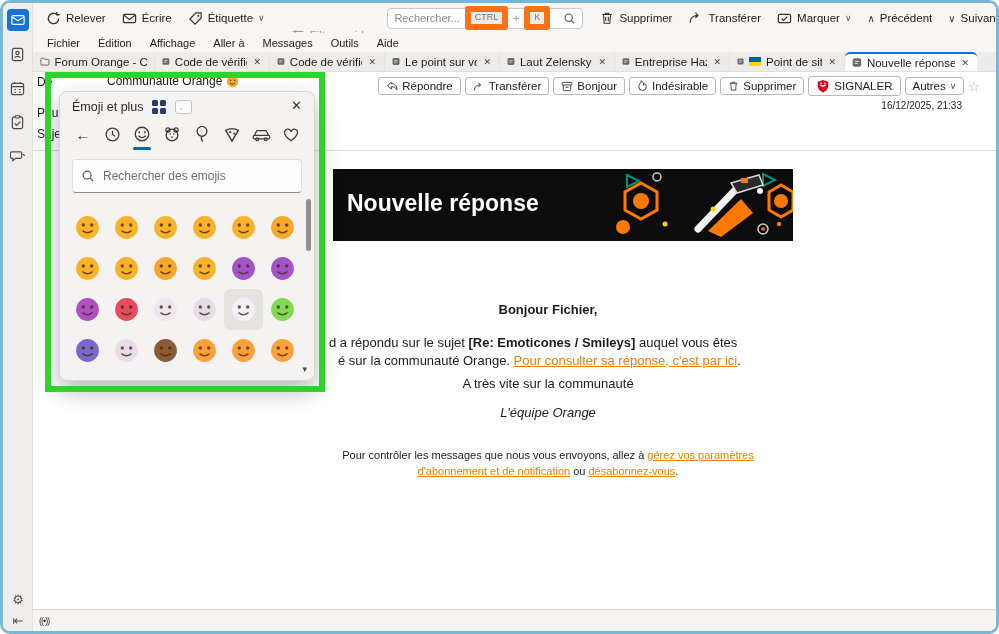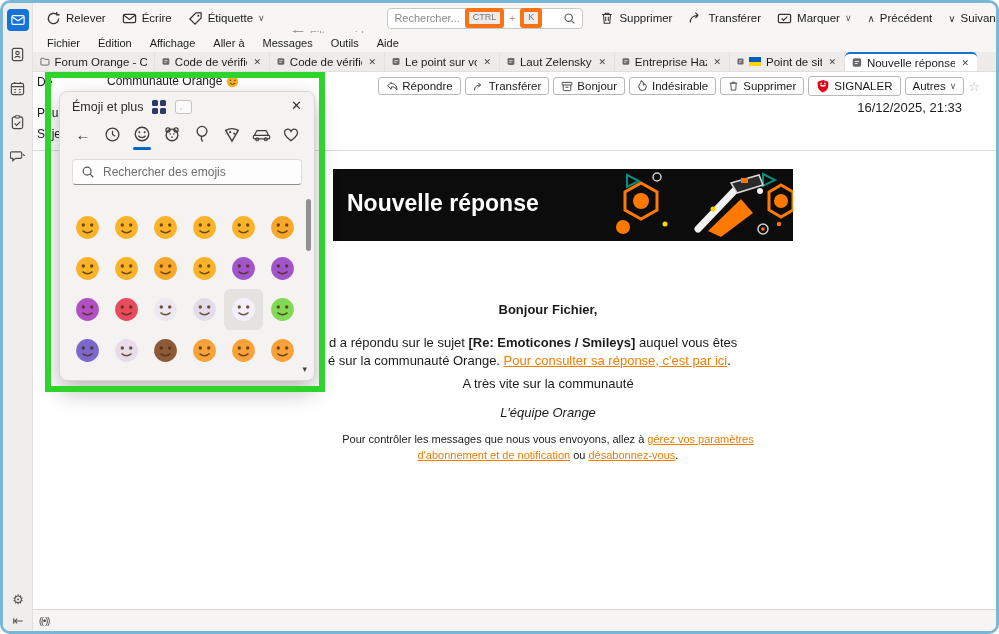--- a/index.html
+++ b/index.html
@@ -15,21 +15,21 @@
   .space-btn.active{background:#1373d9;}
   .spaces-bottom{position:absolute;left:0;bottom:4px;width:30px;display:flex;flex-direction:column;align-items:center;gap:8px;}
   .glyph{font-size:13px;color:#555;line-height:1;}
   
   .toolbar{position:absolute;left:30px;top:0;right:0;height:30px;background:#f7f6f5;display:flex;align-items:center;gap:2px;padding:0 6px;font-size:11.5px;}
   .tbtn{display:flex;align-items:center;gap:5px;padding:4px 7px;border-radius:4px;color:#1b1b1b;white-space:nowrap;}
   .tbtn.disabled{color:#9d9d9d;margin-top:34px;}
   .sep{width:1px;height:16px;background:#d9d8d7;margin:0 4px;}
   .searchbox{flex:0 0 196px;height:21px;background:#fff;border:1px solid #c9c8c7;border-radius:4px;display:flex;align-items:center;padding:0 6px;gap:5px;color:#8a8a8a;margin:0 8px;}
   .searchbox .ph{flex:0 0 auto;font-size:11px;}
-  .keycap{font-size:9px;color:#777;background:#ecebea;border:4px solid #f97316;border-radius:3px;padding:1px 4px;line-height:1.1;}
+  .keycap{font-size:9px;color:#777;background:#ecebea;border:6px solid #f97316;border-radius:3px;padding:1px 4px;line-height:1.1;}
   .plus{font-size:10px;color:#999;}
   .searchbox .mag{margin-left:auto;}
   
   .menubar{position:absolute;left:30px;top:30px;right:0;height:19px;background:#f7f6f5;display:flex;align-items:center;gap:2px;padding:0 6px;font-size:11px;}
   .menu-item{padding:1px 8px;border-radius:3px;}
   
   .tabbar{position:absolute;left:30px;top:49px;right:0;height:20px;background:#edecer;background:#edecea;border-bottom:1px solid #e0dfde;display:flex;align-items:stretch;font-size:11.5px;}
   .tab{display:flex;align-items:center;gap:5px;padding:0 7px;width:115px;overflow:hidden;white-space:nowrap;border-right:1px solid #e3e2e1;color:#1b1b1b;position:relative;}
   .tab:first-child{width:122px;}
   .tab .lbl{overflow:hidden;flex:1 1 auto;}
@@ -37,42 +37,42 @@
   .tab.active{background:#fff;border-top:2px solid #1a6fd4;border-right:none;border-radius:5px 5px 0 0;width:132px;}
   .flag{width:12px;height:9px;flex:0 0 auto;display:inline-block;}
   .flag i{display:block;height:50%;}
   .flag .b{background:#005bbb;}.flag .y{background:#ffd500;}
   
   .msgheader{position:absolute;left:30px;top:69px;right:0;height:79px;background:#fff;border-bottom:1px solid #dcdcdc;font-size:12px;}
   .hrow-label{position:absolute;color:#1b1b1b;}
   .hval{position:absolute;display:flex;align-items:center;gap:4px;}
   .hbtns{position:absolute;top:4px;right:16px;display:flex;gap:4px;align-items:center;}
   .hbtn{display:flex;align-items:center;gap:4px;background:#fdfdfd;border:1px solid #b9b8b7;border-radius:3px;padding:2px 7px;font-size:11.5px;white-space:nowrap;}
-  .hdate{position:absolute;top:28px;right:34px;font-size:13px;color:#1b1b1b;}
+  .hdate{position:absolute;top:28px;right:34px;font-size:10px;color:#1b1b1b;}
   .star{color:#adadad;font-size:13px;}
   
   .mailbody{position:absolute;left:30px;top:149px;right:0;bottom:22px;background:#fff;font-size:13px;}
   .banner{position:absolute;left:300px;top:17px;width:460px;height:72px;background:#0c0c0c;overflow:hidden;}
   .banner-title{position:absolute;left:14px;top:21px;color:#fff;font-size:23px;font-weight:bold;}
   .centered{position:absolute;left:260px;width:510px;text-align:center;}
   .bold{font-weight:bold;}
   .frag{position:absolute;white-space:nowrap;}
   a.olink{color:#ef7d00;text-decoration:underline;}
   .small{font-size:11px;}
   
   .picker{position:absolute;left:56px;top:88px;width:256px;height:290px;background:#f5f3f1;border:1px solid #d8d5d3;border-radius:8px;box-shadow:0 10px 24px rgba(0,0,0,.28);z-index:40;font-size:12px;}
   .ptitle{position:absolute;left:12px;top:8px;display:flex;align-items:flex-start;gap:8px;color:#2b2b2b;font-size:12.5px;}
   .pgrid-ico{width:15px;height:15px;display:grid;grid-template-columns:6px 6px;grid-template-rows:6px 6px;gap:2px;}
   .pgrid-ico i{background:#2b3a67;border-radius:1.5px;}
   .pmini{width:17px;height:14px;border:1px solid #c6c4c2;border-radius:3px;background:#fbfafa;font-size:7px;color:#777;display:flex;align-items:center;justify-content:center;}
   .pclose{position:absolute;right:12px;top:6px;font-size:13px;color:#333;}
   .cats{position:absolute;left:6px;top:30px;right:6px;display:flex;justify-content:space-between;align-items:center;padding:0 5px;}
   .cat{width:24px;height:24px;display:flex;align-items:center;justify-content:center;position:relative;}
   .cat.active:after{content:"";position:absolute;left:3px;right:3px;bottom:-4px;height:3px;border-radius:2px;background:#0067c0;}
-  .psearch{position:absolute;left:12px;top:67px;right:12px;height:26px;background:#fdfdfd;border:1px solid #e0dedc;border-bottom:1px solid #8f8d8b;border-radius:4px;display:flex;align-items:center;gap:8px;padding:8px 8px;color:#6e6e6e;}
+  .psearch{position:absolute;left:12px;top:67px;right:12px;height:26px;background:#fdfdfd;border:1px solid #e0dedc;border-bottom:1px solid #8f8d8b;border-radius:4px;display:flex;align-items:center;gap:8px;padding:16px 8px;color:#6e6e6e;}
   .egrid{position:absolute;left:8px;top:115px;display:grid;grid-template-columns:repeat(6,39px);grid-auto-rows:41px;}
   .ecell{display:flex;align-items:center;justify-content:center;}
   .ecell.selected{background:#e5e2df;border-radius:6px;}
   .eface{fill:var(--c,#f9b32b);}
   .eeye{fill:#4b2c06;opacity:.8;}
   .emouth{stroke:#4b2c06;stroke-width:1.6;fill:none;stroke-linecap:round;opacity:.8;}
   .pscroll{position:absolute;right:3px;top:107px;width:5px;height:52px;background:#919191;border-radius:3px;}
   .pdown{position:absolute;right:7px;bottom:6px;font-size:9px;color:#444;}
   
   .green{position:absolute;left:42px;top:69px;width:280px;height:320px;border:6px solid #2ed32e;z-index:50;pointer-events:none;}
@@ -362,28 +362,28 @@
         <circle cx="100" cy="40" r="2.5" fill="#ffd200"></circle>
         <circle cx="166" cy="55" r="2.2" fill="#ff7900"></circle>
       </svg>
     </div>
 
     <div class="centered bold" style="top:150px;">Bonjour Fichier,</div>
 
     <div class="frag" style="left:296px;top:183px;">
       <span>d a répondu sur le sujet </span><span class="bold">[Re: Emoticones / Smileys]</span><span> auquel vous êtes</span>
     </div>
-    <div class="frag" style="left:295px;top:201px;">
+    <div class="frag" style="left:305px;top:201px;">
       <span>é sur la communauté Orange. </span><a class="olink" href="#">Pour consulter sa réponse, c'est par ici</a><span>.</span>
     </div>
 
     <div class="centered" style="top:224px;">A très vite sur la communauté</div>
     <div class="centered" style="top:253px;font-style:italic;">L'équipe Orange</div>
 
-    <div class="centered small" style="top:280px;left:280px;width:470px;line-height:1.45;">
+    <div class="centered small" style="top:296px;left:280px;width:470px;line-height:1.45;">
       <span>Pour contrôler les messages que nous vous envoyons, allez à </span><a class="olink" href="#">gérez vos paramètres d'abonnement et de notification</a><span> ou </span><a class="olink" href="#">désabonnez-vous</a><span>.</span>
     </div>
   </div>
 
   <div class="picker">
     <div class="ptitle">
       <span>Émoji et plus</span>
       <span class="pgrid-ico">
           <i></i>
           <i></i>

